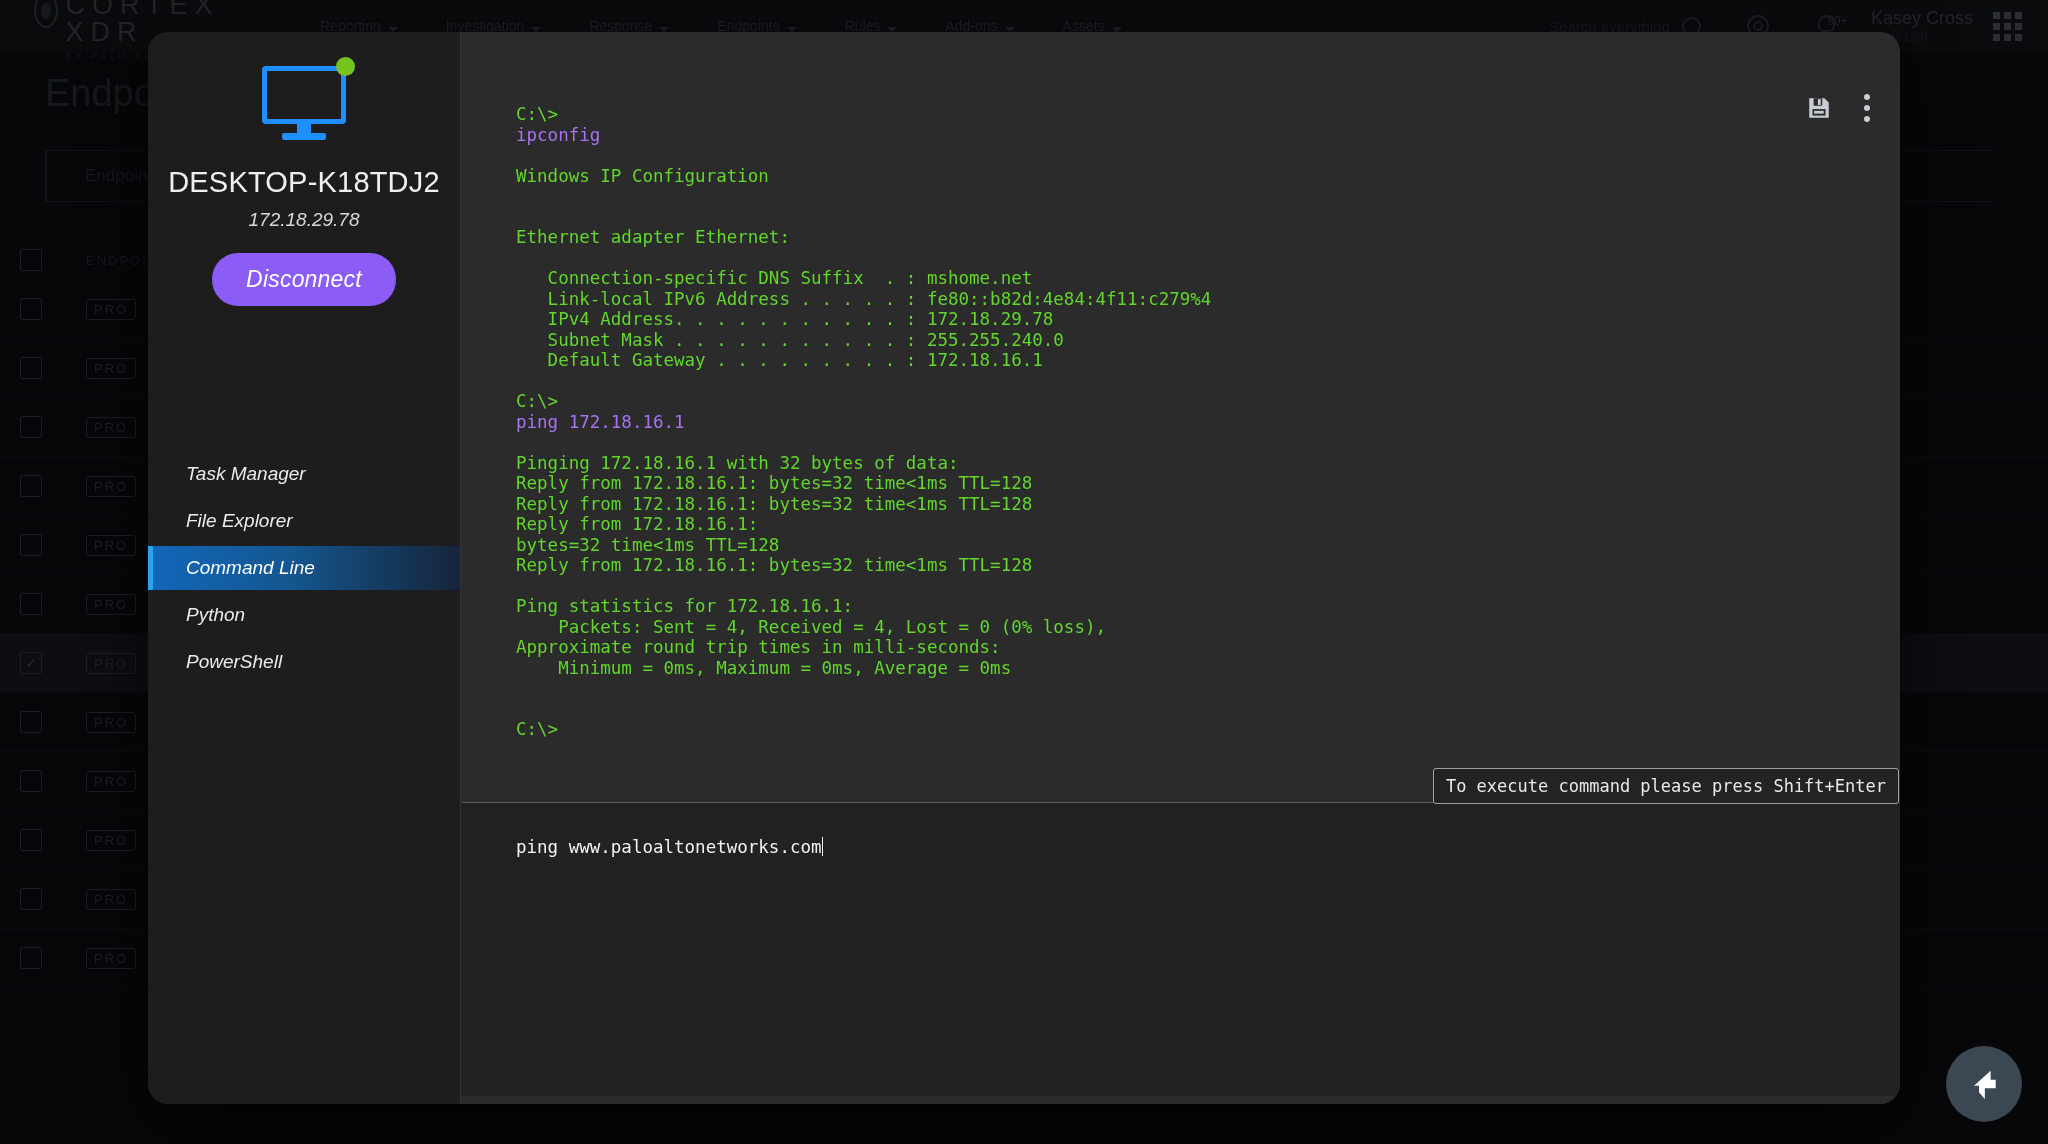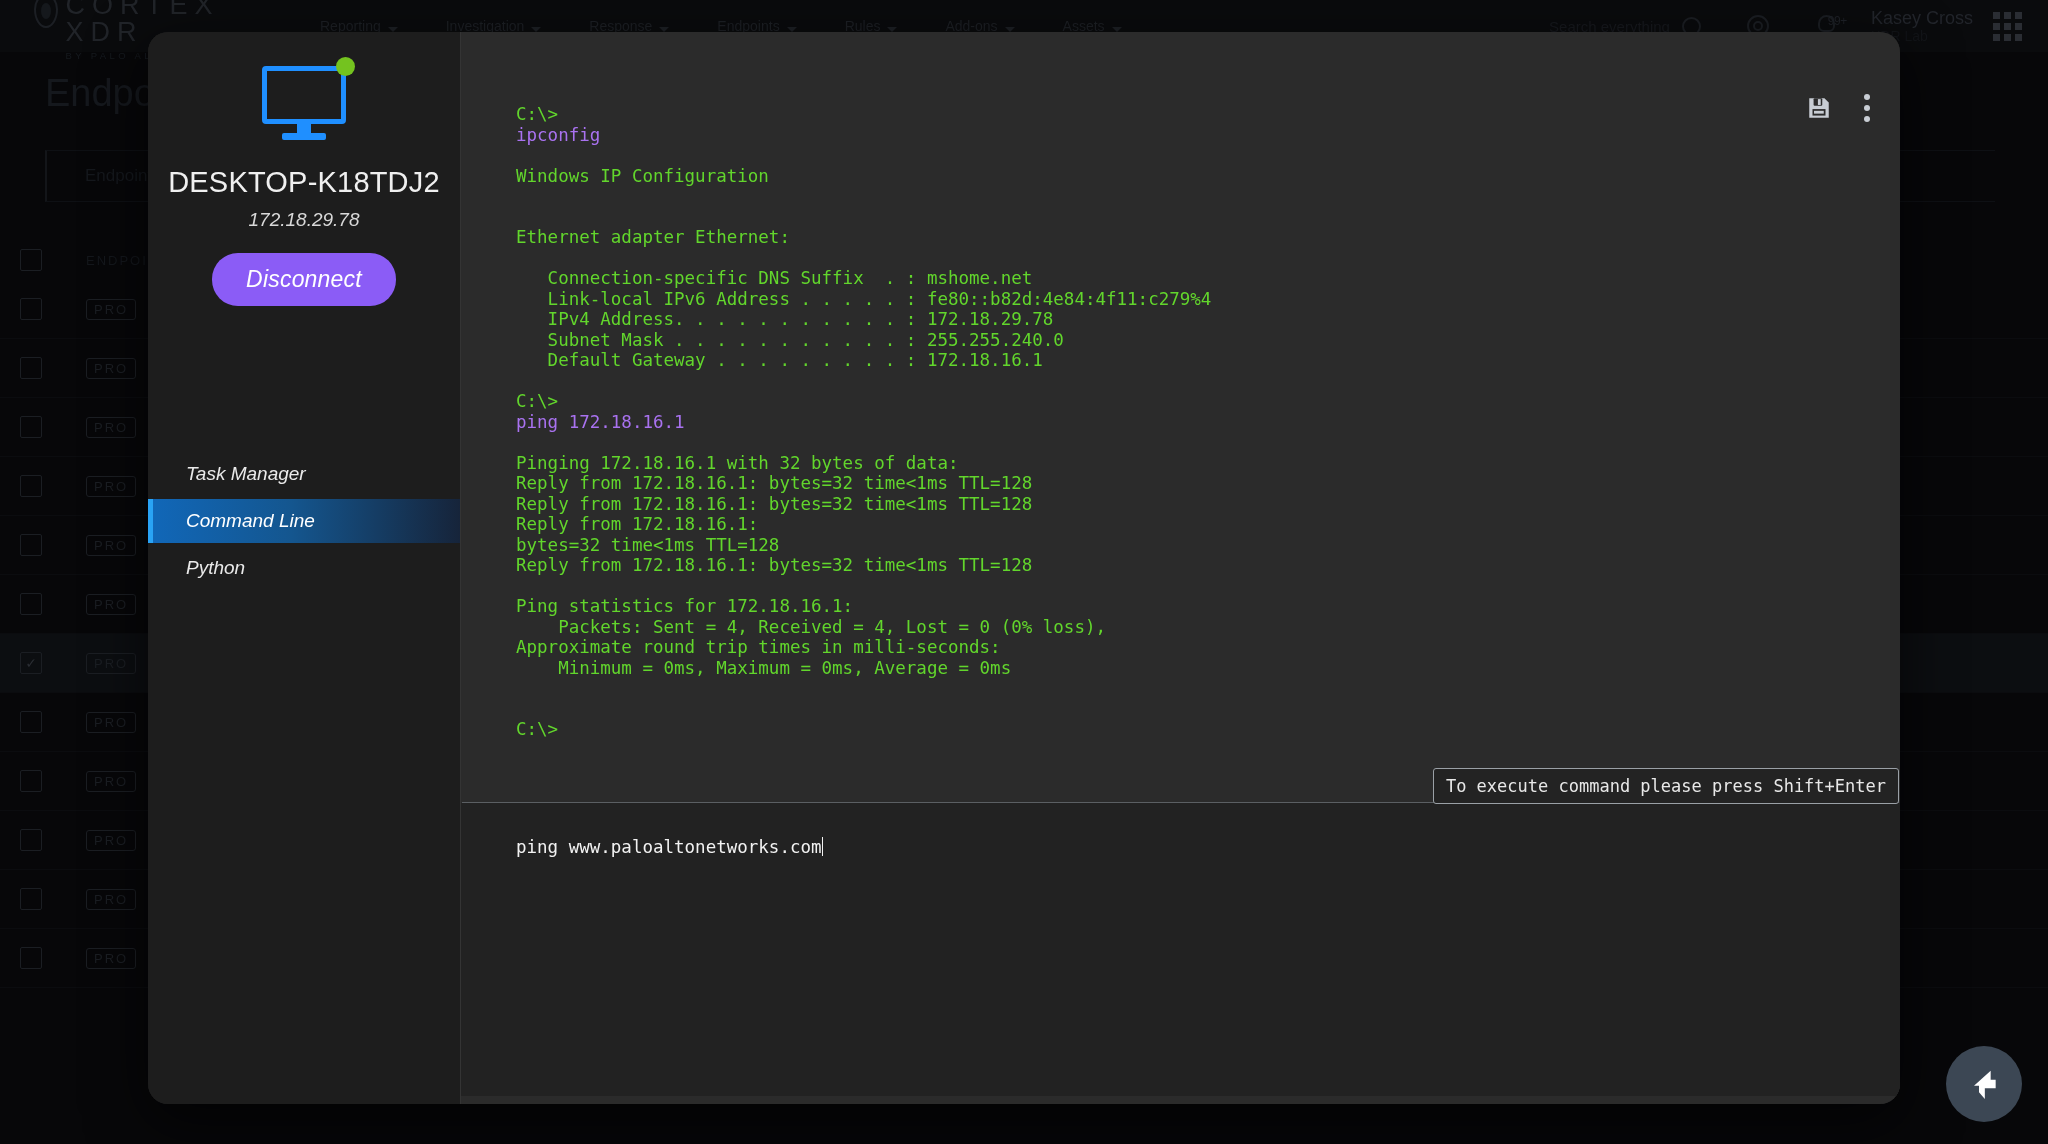--- a/index.html
+++ b/index.html
@@ -377,25 +377,31 @@
     <div id="host-ip">172.18.29.78</div>
 
     <div id="disconnect-wrap">
       <button id="disconnect-btn">Disconnect</button>
     </div>
 
     <div id="side-menu">
       <div class="side-item">
         <span>Task Manager</span>
       </div>
+      <div class="side-item">
+        <span>File Explorer</span>
+      </div>
       <div class="side-item sel">
         <span>Command Line</span>
       </div>
       <div class="side-item">
         <span>Python</span>
+      </div>
+      <div class="side-item">
+        <span>PowerShell</span>
       </div>
     </div>
   </div>
 
   <div id="term">
 
     <div id="term-actions">
       <span class="icon-btn">
         <svg width="26" height="26" viewBox="0 0 24 24" aria-hidden="true">
           <path d="M3 3h14l4 4v14H3V3z" fill="#c8cdd4"></path>

